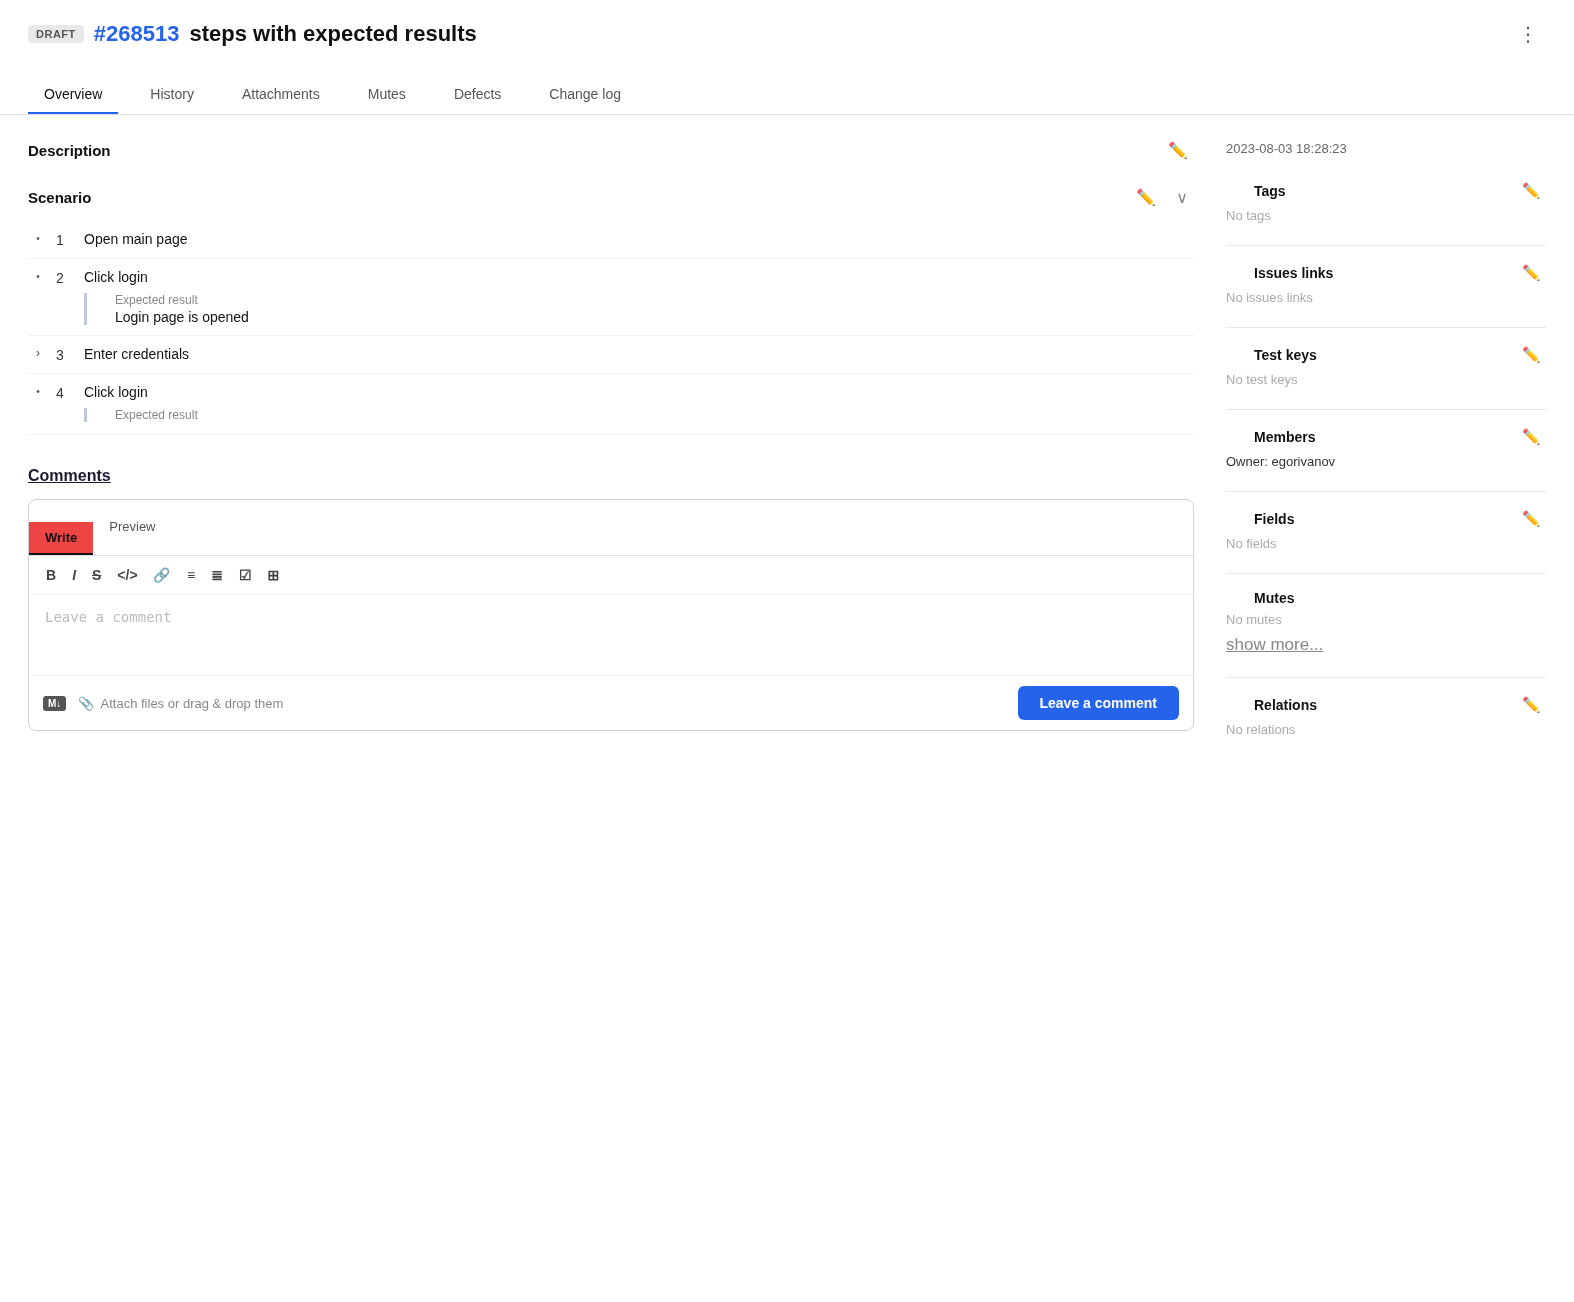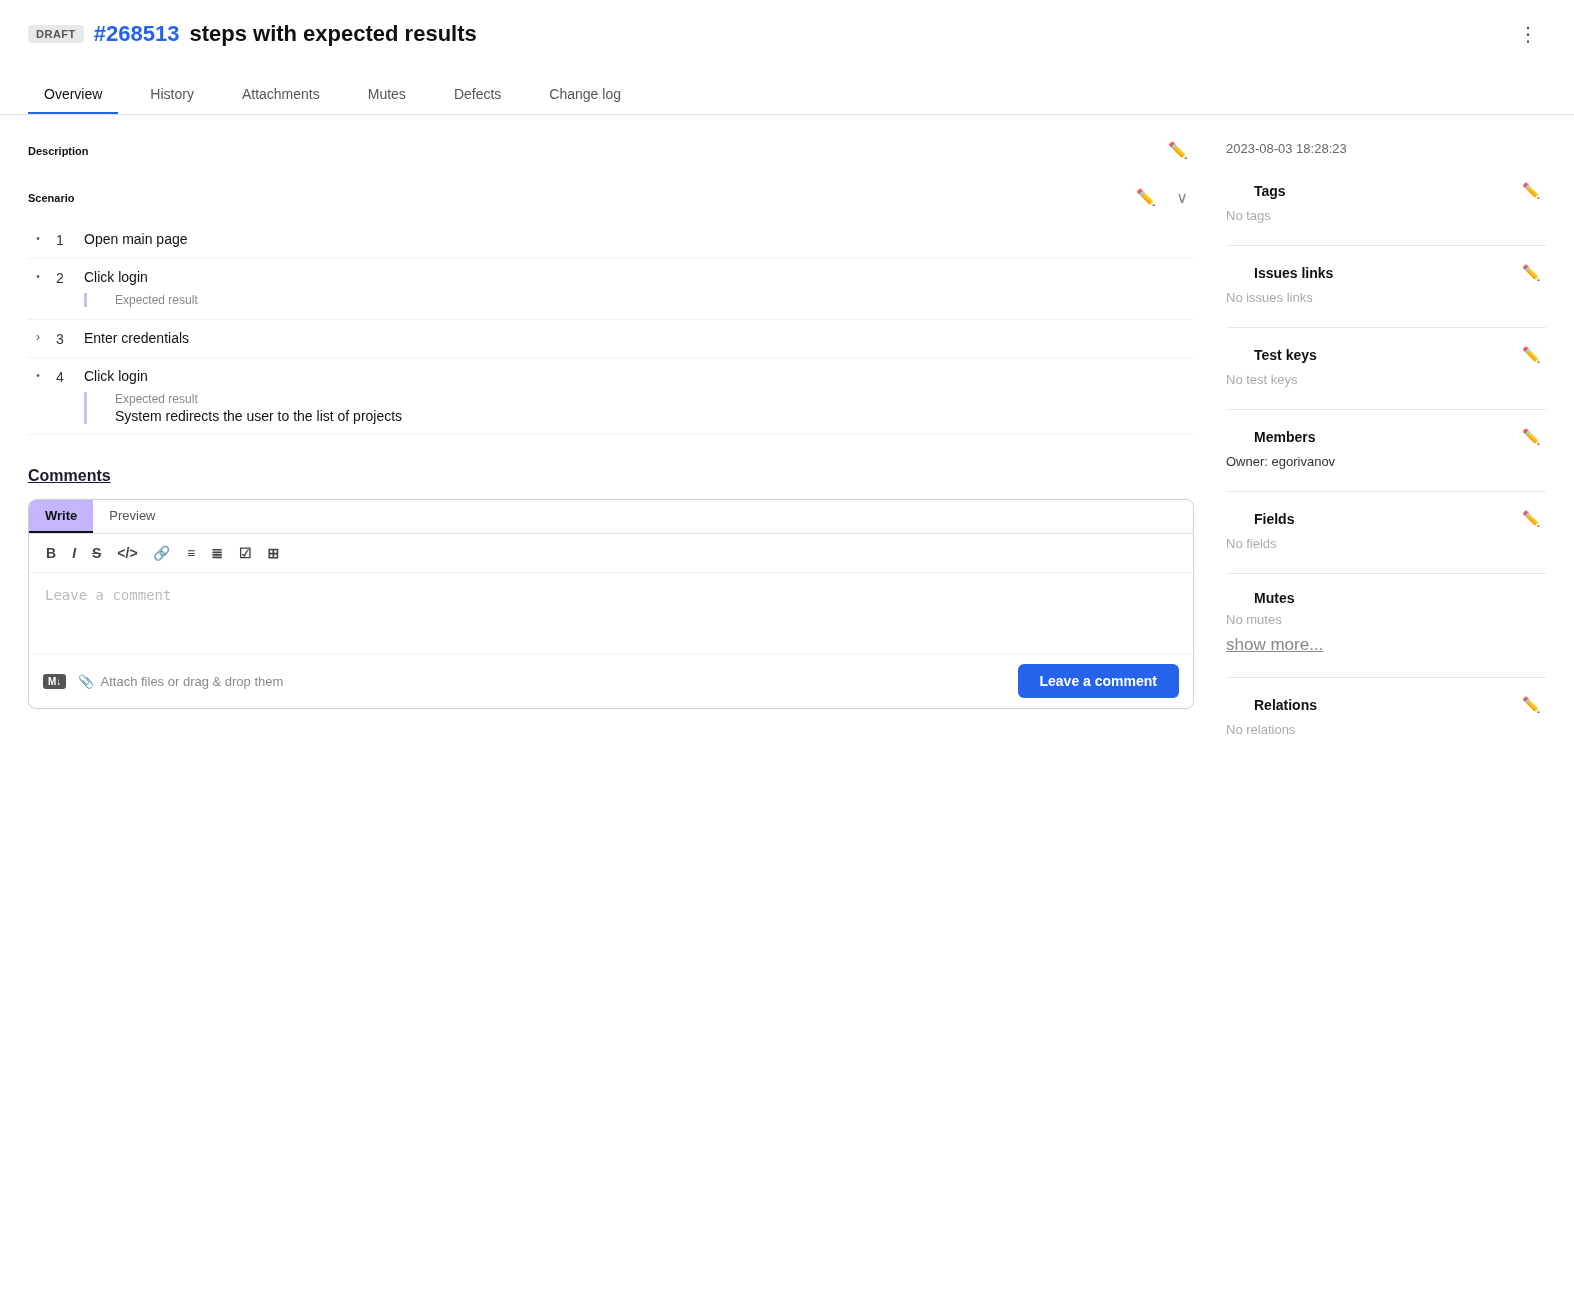--- a/index.html
+++ b/index.html
@@ -14,21 +14,21 @@
 
     .tabs { display: flex; gap: 16px; padding: 16px 28px 0 28px; border-bottom: 1px solid #e0e0e0; margin-top: 10px; }
     .tab { padding: 10px 16px; font-size: 14px; color: #555; cursor: pointer; border-bottom: 2px solid transparent; text-decoration: none; }
     .tab.active { color: #111; border-bottom: 2px solid #2563eb; font-weight: 500; }
 
     .content-area { display: flex; gap: 0; padding: 24px 28px; }
     .main-col { flex: 1; min-width: 0; padding-right: 32px; }
     .side-col { width: 320px; flex-shrink: 0; }
 
     .section-header { display: flex; align-items: center; justify-content: space-between; margin-bottom: 8px; }
-    .section-title { font-size: 11px; font-weight: 700; color: #111; }
+    .section-title { font-size: 15px; font-weight: 700; color: #111; }
     .section-actions { display: flex; gap: 8px; align-items: center; }
     .icon-btn { background: none; border: none; cursor: pointer; color: #888; font-size: 16px; padding: 2px 6px; border-radius: 3px; }
 
     .empty-text { color: #aaa; font-size: 14px; margin-bottom: 20px; }
 
     .scenario-section { margin-top: 24px; }
     .scenario-list { margin-top: 12px; }
     .step-row { display: flex; align-items: flex-start; gap: 8px; padding: 10px 0; border-bottom: 1px solid #f0f0f0; }
     .step-bullet { width: 20px; flex-shrink: 0; display: flex; align-items: center; justify-content: center; color: #555; font-size: 10px; padding-top: 2px; }
     .step-expand { width: 20px; flex-shrink: 0; display: flex; align-items: center; justify-content: center; color: #555; font-size: 12px; cursor: pointer; }
@@ -37,21 +37,21 @@
     .step-text { font-size: 14px; color: #111; }
     .expected-block { margin-top: 8px; padding-left: 28px; border-left: 3px solid #c0c8e0; }
     .expected-label { font-size: 12px; color: #888; margin-bottom: 2px; }
     .expected-text { font-size: 14px; color: #111; }
 
     .comments-section { margin-top: 32px; }
     .comments-title { font-size: 16px; font-weight: 700; margin-bottom: 14px; text-decoration: underline; }
     .comment-editor { border: 1px solid #d0d0d0; border-radius: 8px; overflow: hidden; }
     .editor-tabs { display: flex; border-bottom: 1px solid #e0e0e0; }
     .editor-tab { padding: 8px 16px; font-size: 13px; cursor: pointer; background: none; border: none; color: #555; border-bottom: 2px solid transparent; }
-    .editor-tab.active { font-weight: 600; color: #111; border-bottom: 2px solid #111; background: #c4b5fd; }
+    .editor-tab.active { font-weight: 600; color: #111; border-bottom: 2px solid #111; background: #ef4444; margin-top: 22px; }
     .editor-toolbar { display: flex; gap: 6px; padding: 8px 12px; border-bottom: 1px solid #f0f0f0; flex-wrap: wrap; align-items: center; }
     .toolbar-btn { background: none; border: none; cursor: pointer; color: #444; font-size: 14px; font-weight: 700; padding: 3px 5px; border-radius: 3px; }
     .editor-body { padding: 14px 16px; min-height: 80px; }
     .editor-placeholder { color: #bbb; font-size: 14px; font-family: monospace; }
     .editor-footer { display: flex; align-items: center; justify-content: space-between; padding: 10px 14px; border-top: 1px solid #f0f0f0; }
     .md-badge { background: #555; color: #fff; font-size: 10px; font-weight: 700; padding: 2px 5px; border-radius: 3px; margin-right: 6px; }
     .attach-label { color: #888; font-size: 13px; display: flex; align-items: center; gap: 6px; }
     .leave-comment-btn { background: #2563eb; color: #fff; border: none; border-radius: 6px; padding: 9px 22px; font-size: 14px; font-weight: 600; cursor: pointer; }
 
     
@@ -115,40 +115,40 @@
           </div>
         </div>
 
         <div class="step-row">
           <div class="step-bullet">•</div>
           <div class="step-num">2</div>
           <div class="step-content">
             <div class="step-text">Click login</div>
             <div class="expected-block">
               <div class="expected-label">Expected result</div>
+              <div class="expected-text">Login page is opened</div>
             </div>
           </div>
         </div>
 
         <div class="step-row">
           <div class="step-expand">›</div>
           <div class="step-num">3</div>
           <div class="step-content">
             <div class="step-text">Enter credentials</div>
           </div>
         </div>
 
         <div class="step-row">
           <div class="step-bullet">•</div>
           <div class="step-num">4</div>
           <div class="step-content">
             <div class="step-text">Click login</div>
             <div class="expected-block">
               <div class="expected-label">Expected result</div>
-              <div class="expected-text">System redirects the user to the list of projects</div>
             </div>
           </div>
         </div>
 
       </div>
     </div>
 
     <div class="comments-section">
       <h2 class="comments-title">Comments</h2>
       <div class="comment-editor">

